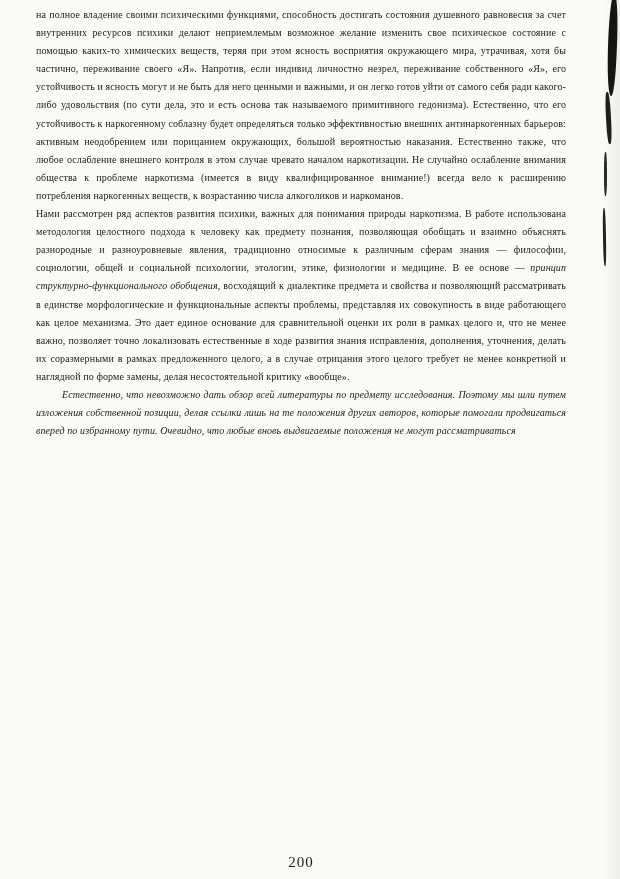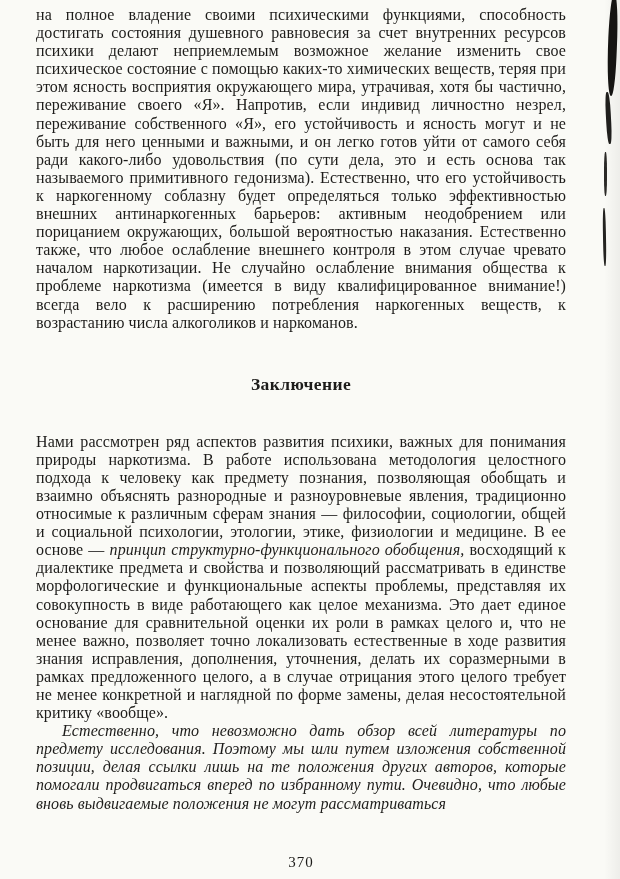--- a/index.html
+++ b/index.html
@@ -24,21 +24,21 @@
   }
   .edge-shade {
     position: absolute;
     top: 0; right: 0;
     width: 16px; height: 879px;
     background: linear-gradient(to right, rgba(0,0,0,0), rgba(0,0,0,0.05));
     pointer-events: none;
   }
   .para {
     margin: 0;
-    font-size: 16px;
+    font-size: 10px;
     line-height: 18.1px;
     text-align: justify;
     letter-spacing: 0.1px;
   }
   .para.indent {
     text-indent: 26px;
     font-style: italic;
   }
   .heading {
     margin: 42px 0 38px 0;
@@ -92,27 +92,26 @@
     background: #242320;
   }
 </style>
 </head>
 <body>
 
 <div class="page">
 
   <p class="para">на полное владение своими психическими функциями, способность достигать состояния душевного равновесия за счет внутренних ресурсов психики делают неприемлемым возможное желание изменить свое психическое состояние с помощью каких-то химических веществ, теряя при этом ясность восприятия окружающего мира, утрачивая, хотя бы частично, переживание своего «Я». Напротив, если индивид личностно незрел, переживание собственного «Я», его устойчивость и ясность могут и не быть для него ценными и важными, и он легко готов уйти от самого себя ради какого-либо удовольствия (по сути дела, это и есть основа так называемого примитивного гедонизма). Естественно, что его устойчивость к наркогенному соблазну будет определяться только эффективностью внешних антинаркогенных барьеров: активным неодобрением или порицанием окружающих, большой вероятностью наказания. Естественно также, что любое ослабление внешнего контроля в этом случае чревато началом наркотизации. Не случайно ослабление внимания общества к проблеме наркотизма (имеется в виду квалифицированное внимание!) всегда вело к расширению потребления наркогенных веществ, к возрастанию числа алкоголиков и наркоманов.</p>
 
-  <h2 class="heading">Заключение</h2>
 
   <p class="para"><span>Нами рассмотрен ряд аспектов развития психики, важных для понимания природы наркотизма. В работе использована методология целостного подхода к человеку как предмету познания, позволяющая обобщать и взаимно объяснять разнородные и разноуровневые явления, традиционно относимые к различным сферам знания — философии, социологии, общей и социальной психологии, этологии, этике, физиологии и медицине. В ее основе — </span><em>принцип структурно-функционального обобщения,</em><span> восходящий к диалектике предмета и свойства и позволяющий рассматривать в единстве морфологические и функциональные аспекты проблемы, представляя их совокупность в виде работающего как целое механизма. Это дает единое основание для сравнительной оценки их роли в рамках целого и, что не менее важно, позволяет точно локализовать естественные в ходе развития знания исправления, дополнения, уточнения, делать их соразмерными в рамках предложенного целого, а в случае отрицания этого целого требует не менее конкретной и наглядной по форме замены, делая несостоятельной критику «вообще».</span></p>
 
   <p class="para indent">Естественно, что невозможно дать обзор всей литературы по предмету исследования. Поэтому мы шли путем изложения собственной позиции, делая ссылки лишь на те положения других авторов, которые помогали продвигаться вперед по избранному пути. Очевидно, что любые вновь выдвигаемые положения не могут рассматриваться</p>
 
-  <div class="page-number">370</div>
+  <div class="page-number">200</div>
 
   <div class="edge-shade"></div>
   <div class="artifact artifact-1"></div>
   <div class="artifact artifact-2"></div>
   <div class="artifact artifact-3"></div>
   <div class="artifact artifact-4"></div>
 
 </div>
 
 </body></html>

